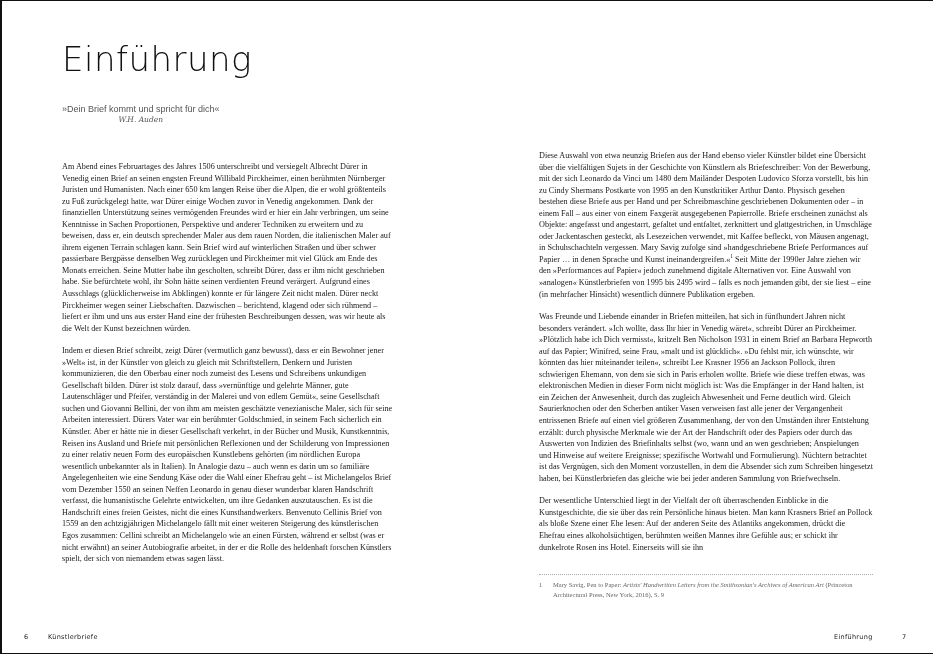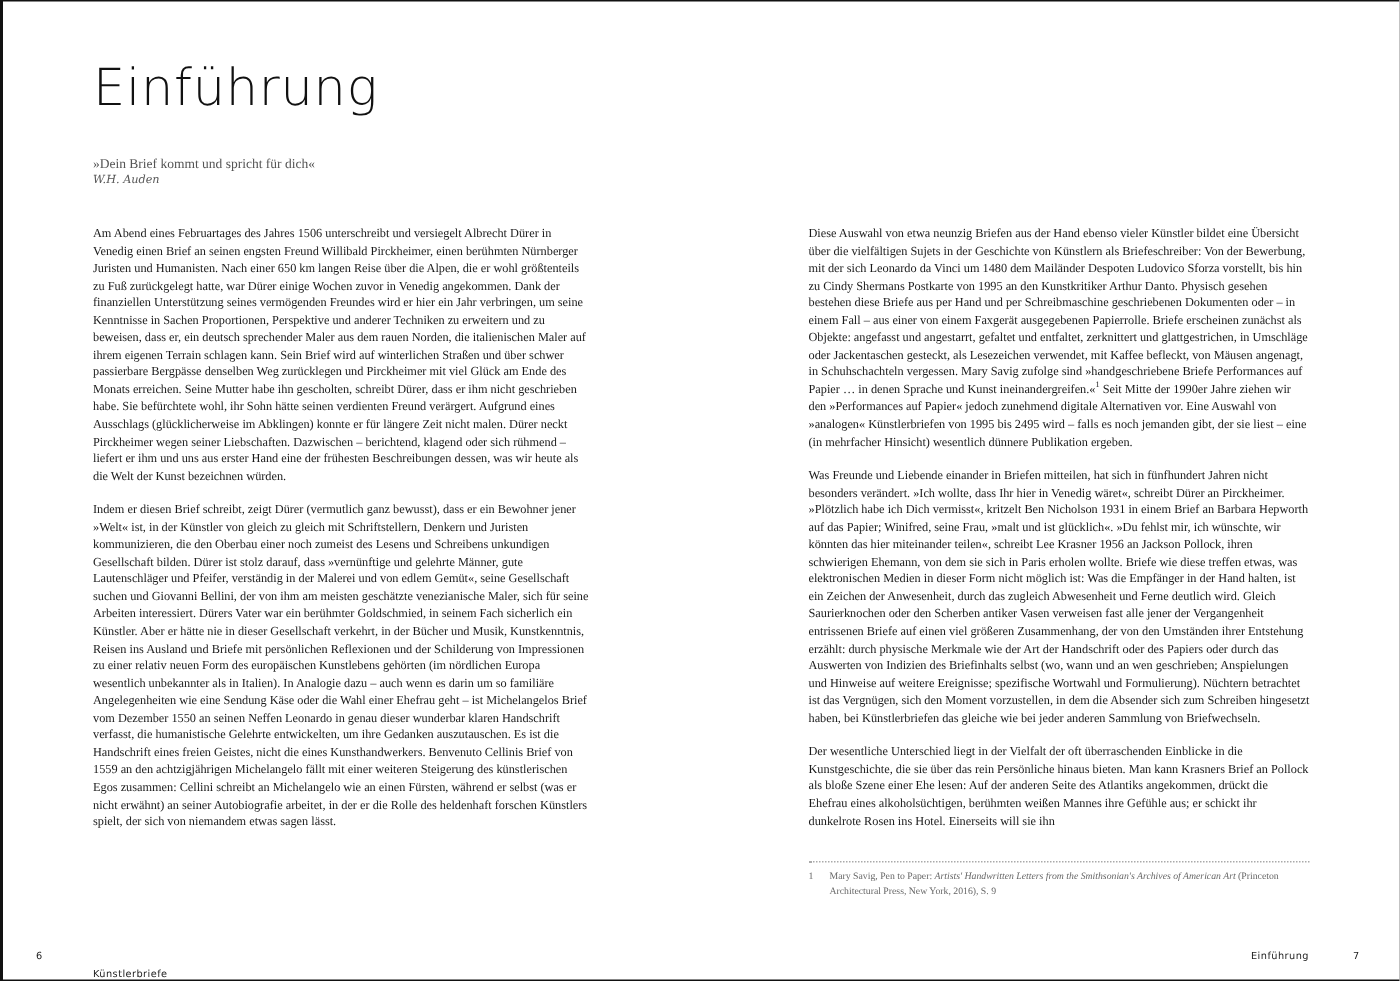--- a/index.html
+++ b/index.html
@@ -19,34 +19,34 @@
   .page-right { left: 466px; width: 467px; }
 
   .title {
     position: absolute; left: 62px; top: 42px;
     font-family: "DejaVu Sans", sans-serif;
     font-weight: 300; font-size: 34px; letter-spacing: 0.5px;
     color: #111; margin: 0; line-height: 1;
   }
   .epigraph { position: absolute; left: 62px; top: 104px; }
   .epigraph-quote {
-    font-family: Liberation Serif, serif; font-size: 9px; color: #555;
+    font-family: Liberation Sans, sans-serif; font-size: 9px; color: #555;
     line-height: 11px; display: block;
   }
   .epigraph-author {
     font-family: "DejaVu Serif", serif; font-style: italic; font-size: 7.5px;
-    color: #555; line-height: 10px; display: block;
+    color: #555; line-height: 10px; display: block; text-align: center;
   }
   .column {
     position: absolute;
     font-family: "Liberation Serif", serif;
     font-size: 8.2px; line-height: 11.55px; color: #1a1a1a;
     text-align: left;
   }
-  .col-left { left: 62px; top: 150px; width: 332px; }
+  .col-left { left: 62px; top: 161px; width: 332px; }
   .col-right { left: 73px; top: 150px; width: 334px; }
   .column p { margin: 0 0 11px 0; }
   .fn-ref { font-size: 5.5px; vertical-align: super; line-height: 0; }
 
   .fn-rule {
     position: absolute; left: 73px; top: 574px; width: 334px; height: 0;
     border-top: 1px dotted #aaa;
   }
   .footnote {
     position: absolute; left: 73px; top: 580px; width: 334px;
@@ -55,21 +55,21 @@
   }
   .fn-num { width: 14px; flex: none; }
   .fn-text i { font-style: italic; }
 
   .folio {
     position: absolute; top: 633px;
     font-family: "DejaVu Sans", sans-serif; font-size: 6.5px; color: #222;
     letter-spacing: 0.3px;
   }
   .folio-num-left { left: 24px; }
-  .folio-title-left { left: 62px; margin-top: 12px; }
+  .folio-title-left { left: 48px; }
   .folio-title-right { left: 368px; }
   .folio-num-right { left: 436px; }
 </style>
 </head>
 <body>
 
 <div class="frame"></div>
 
 <div class="page page-left">
   <h1 class="title">Einführung</h1>

